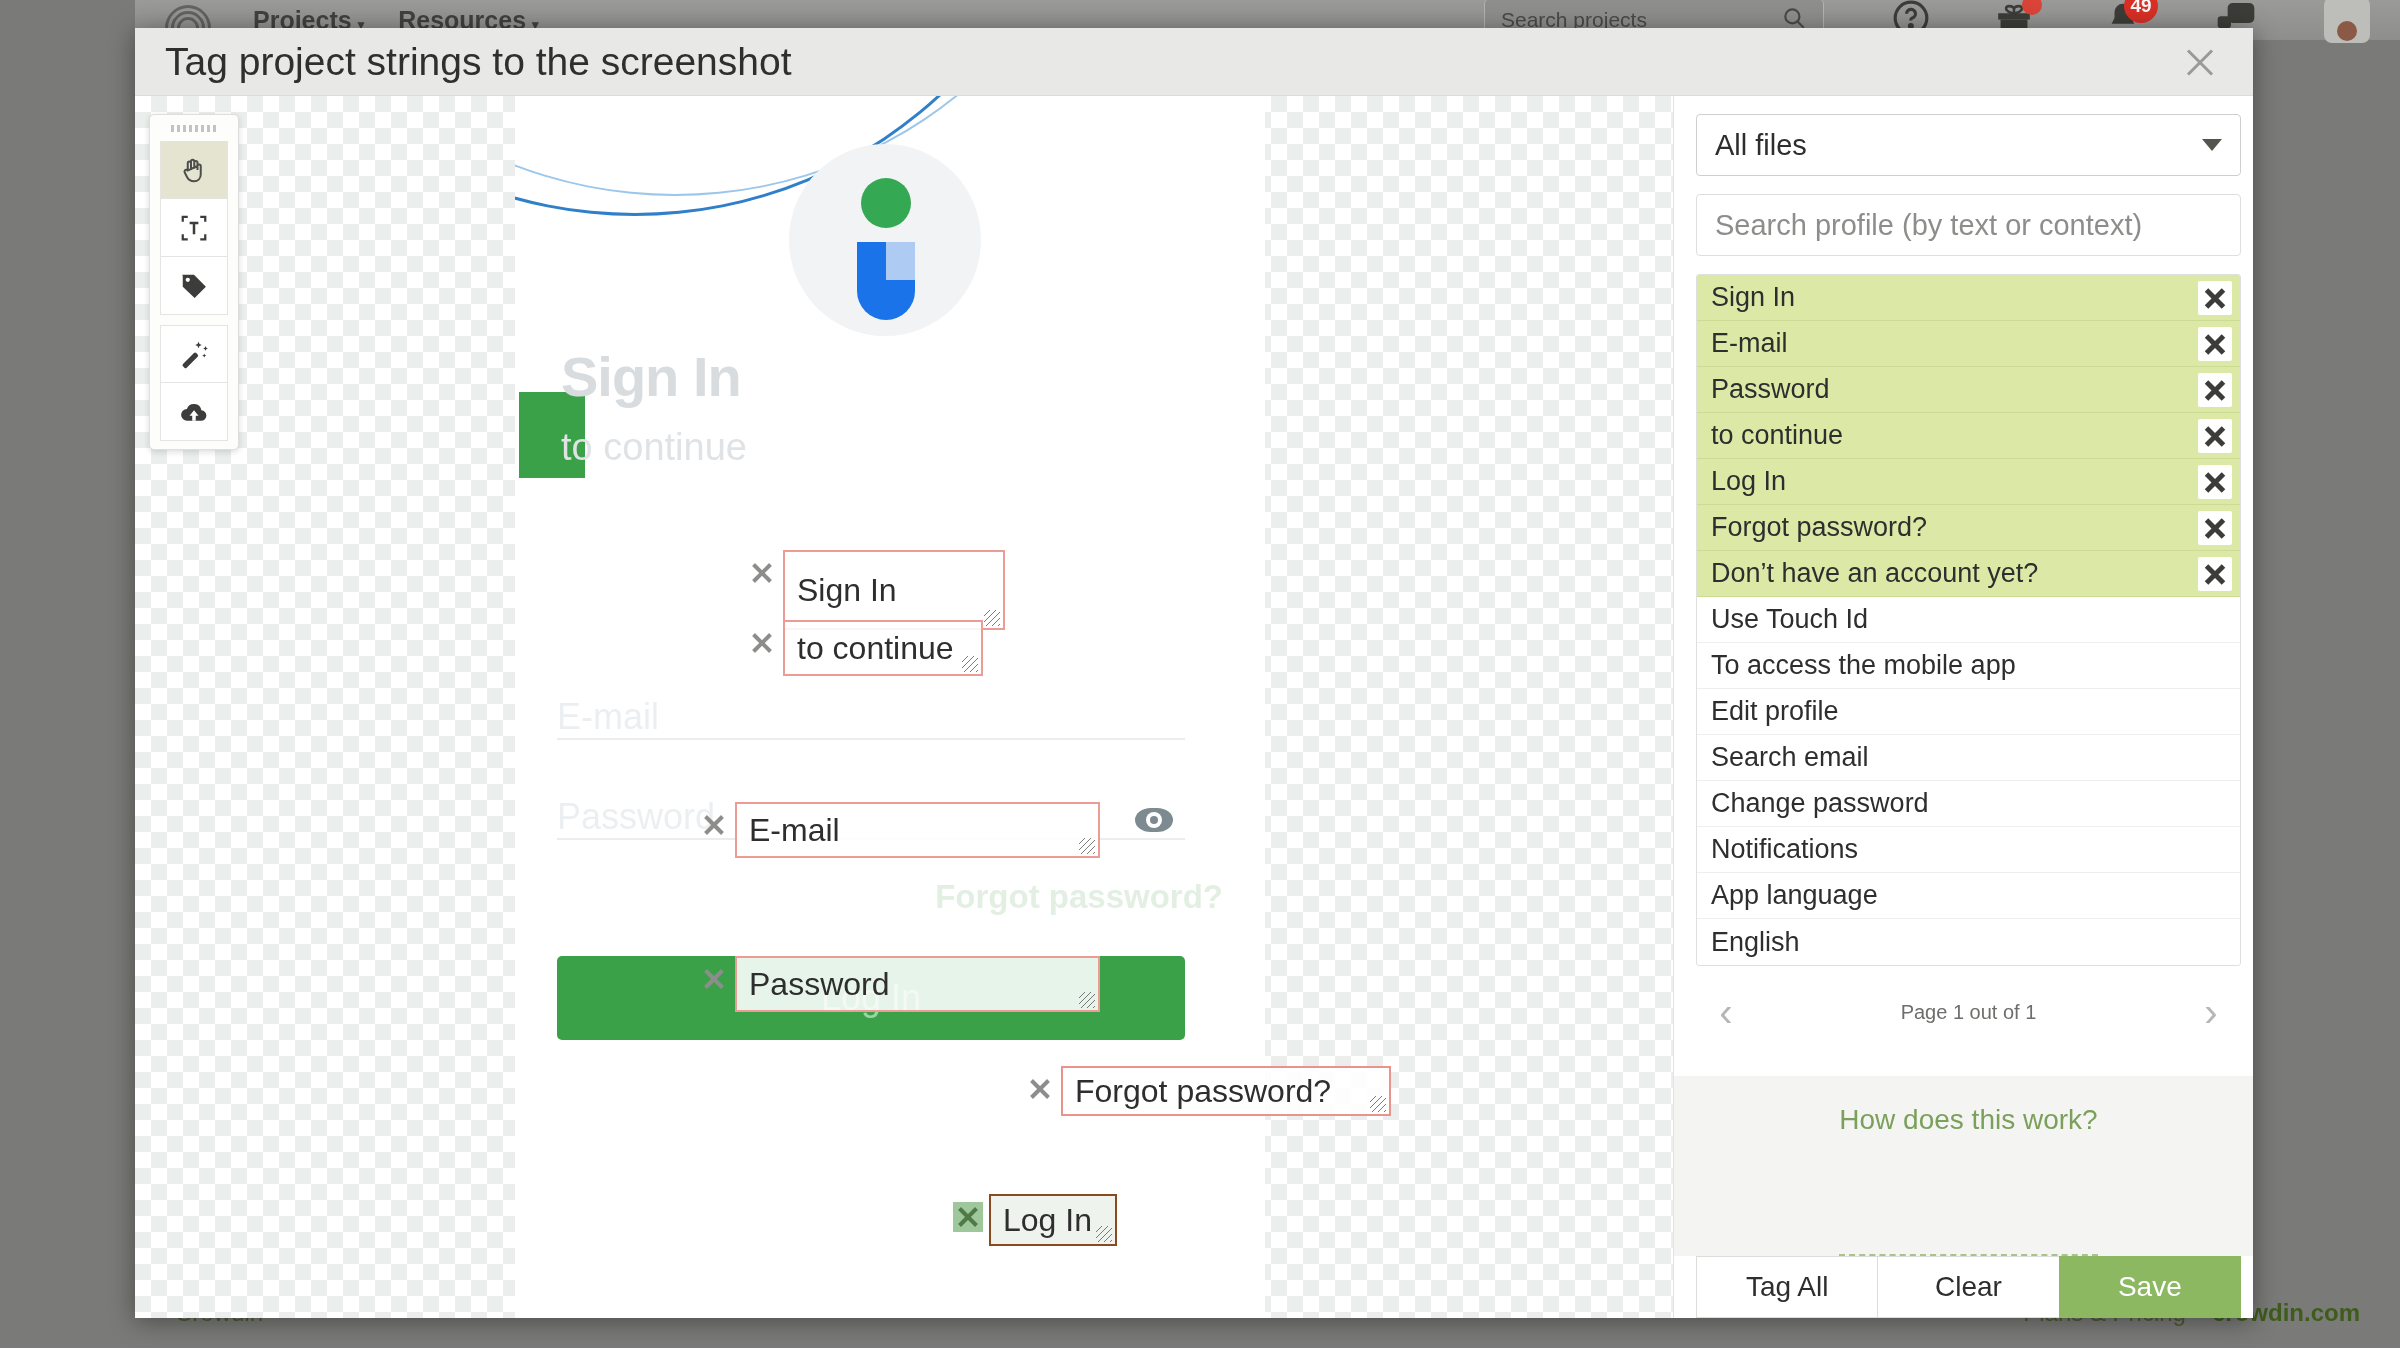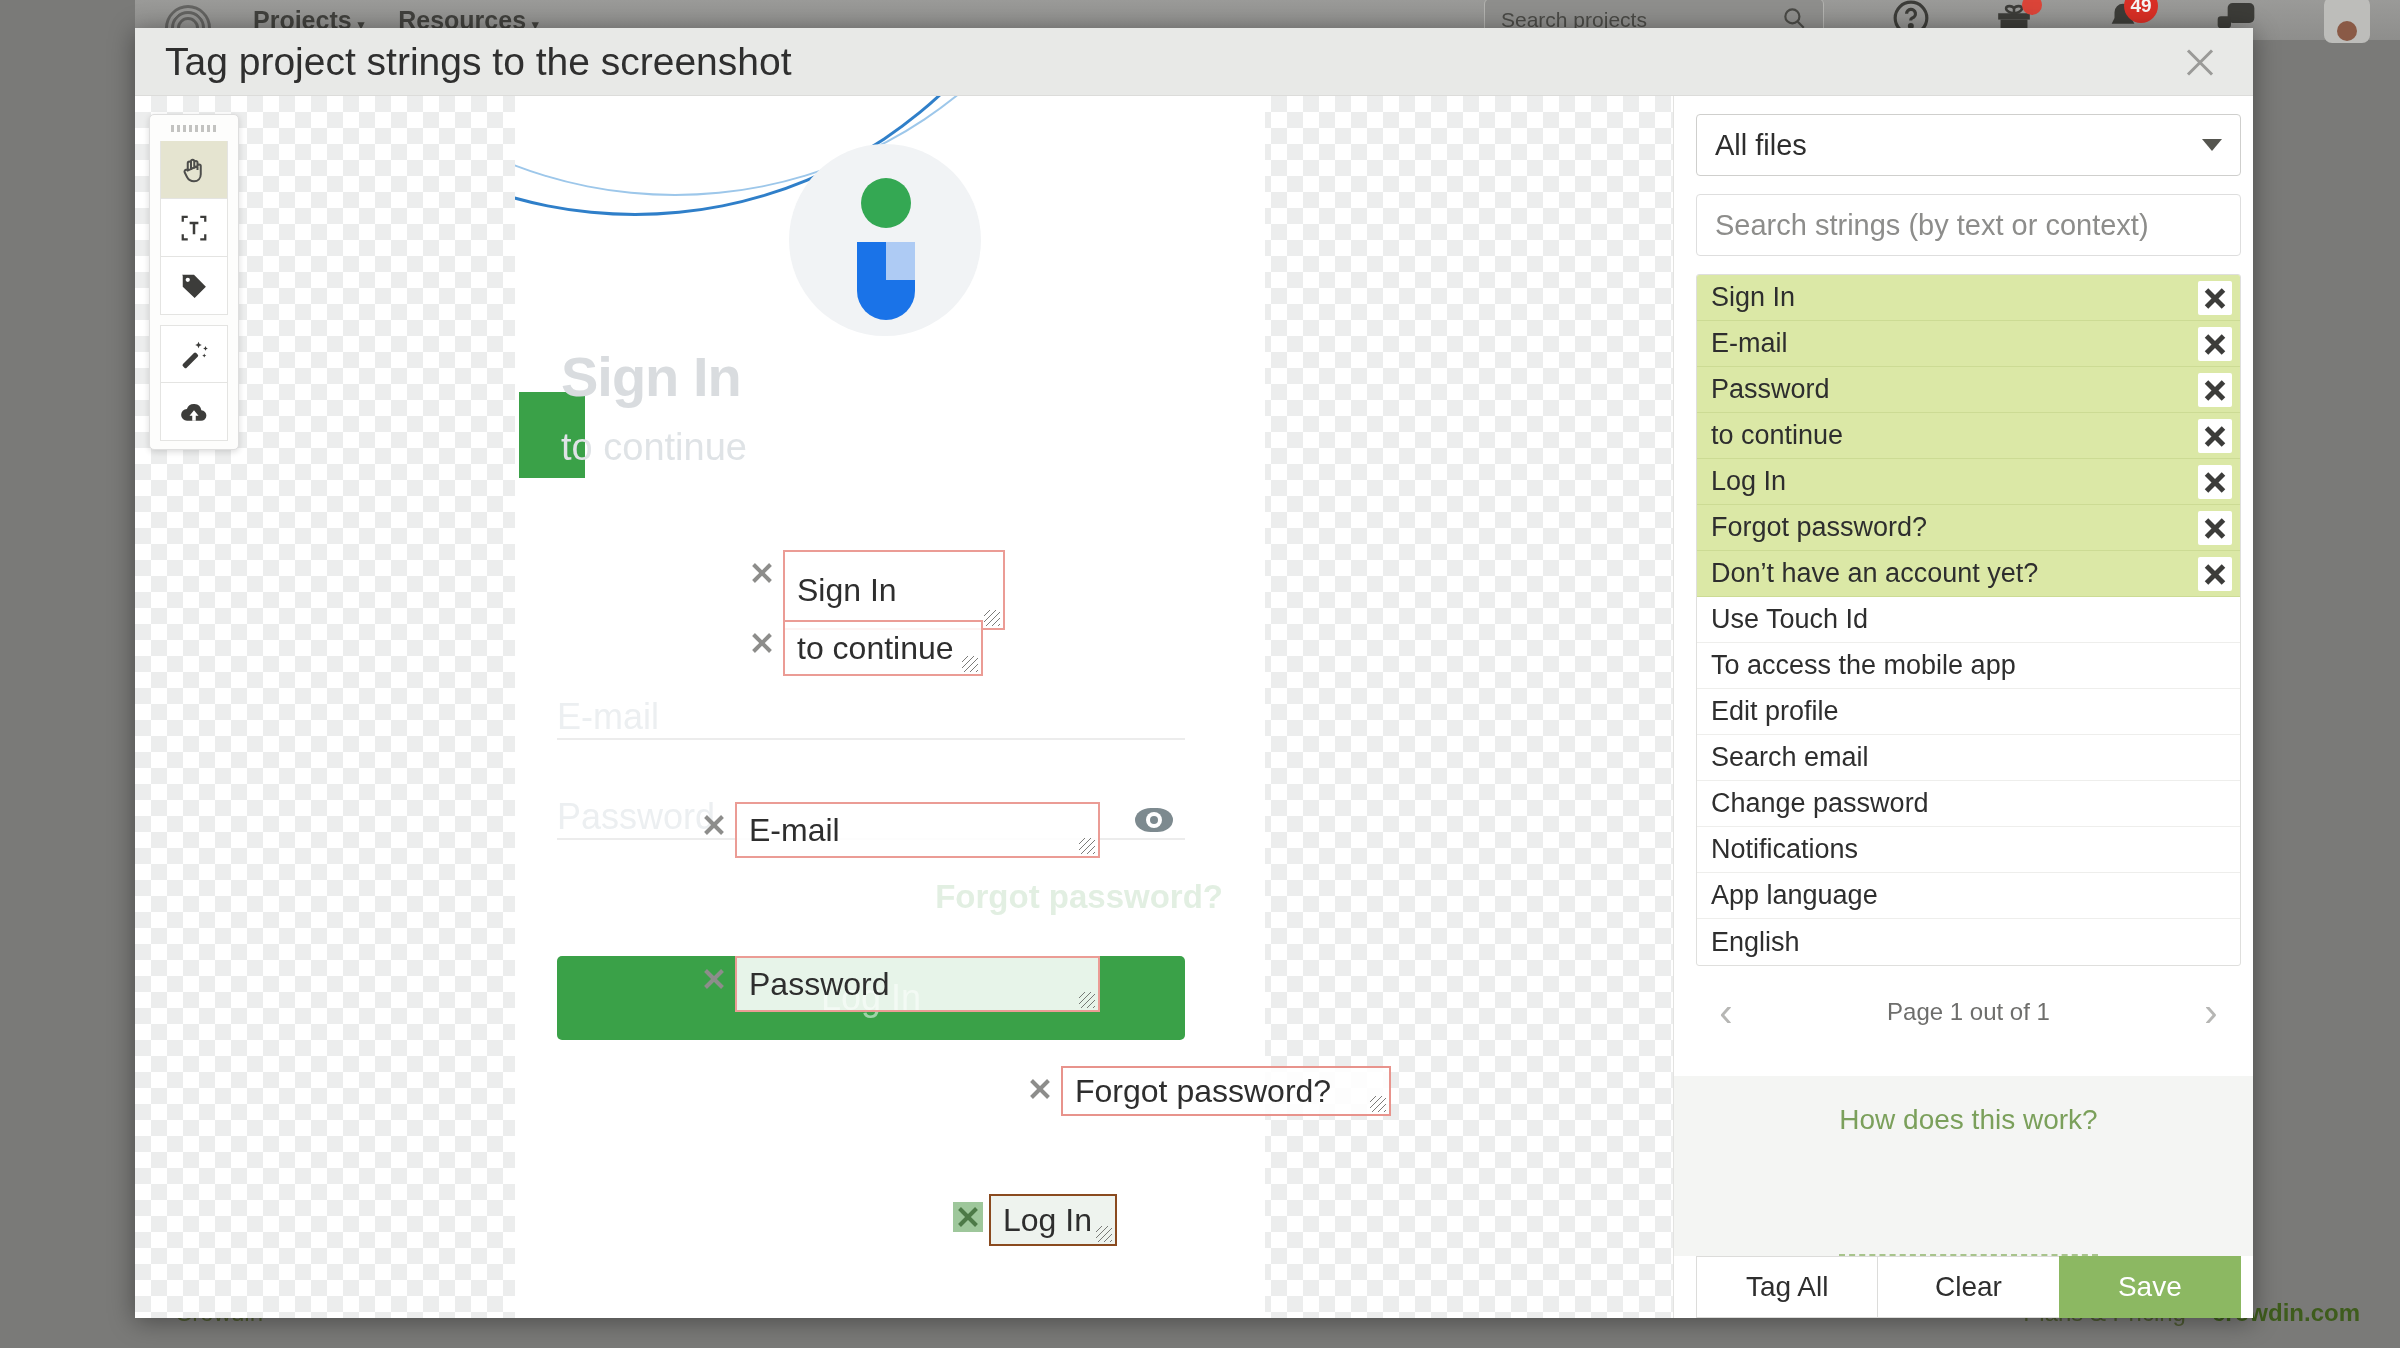--- a/index.html
+++ b/index.html
@@ -241,21 +241,21 @@
   .str-row .x:before,.str-row .x:after{
     content:"";position:absolute;left:5px;top:15px;width:24px;height:5px;background:#3c3c3a;
   }
   .str-row .x:before{transform:rotate(45deg);} .str-row .x:after{transform:rotate(-45deg);}
 
   #pager {
     display:flex; align-items:center; justify-content:center; gap:0;
     height:92px; flex:none;
   }
   #pager .arrow { width:60px; text-align:center; color:#b6b6b4; font-size:40px; cursor:pointer;}
-  #pager .lbl { flex:1; text-align:center; font-size:24px; color:#6e6e6c; }
+  #pager .lbl { flex:1; text-align:center; font-size:20px; color:#6e6e6c; }
 
   #panel-actions { display:flex; flex:none; }
   .pa-btn {
     flex:1; height:62px; display:flex;align-items:center;justify-content:center;
     border:1px solid #dcdcda; font-size:28px; color:#2e2e2e; background:#fff;
     cursor:pointer; margin-left:-1px;
   }
   .pa-btn:first-child{margin-left:0;}
   .pa-btn.primary { background:#8cb862; color:#fff; border-color:#8cb862; }
 
@@ -470,21 +470,21 @@
     </div>
 
     <div id="panel">
 
       <div id="file-select">
         <span>All files</span>
         <span class="caret"></span>
       </div>
 
       <div id="search-input">
-        <span>Search strings (by text or context)</span>
+        <span>Search profile (by text or context)</span>
       </div>
 
       <div id="string-list">
           <div class="str-row tagged">
             <span>Sign In</span>
             <span class="x"></span>
           </div>
           <div class="str-row tagged">
             <span>E-mail</span>
             <span class="x"></span>

